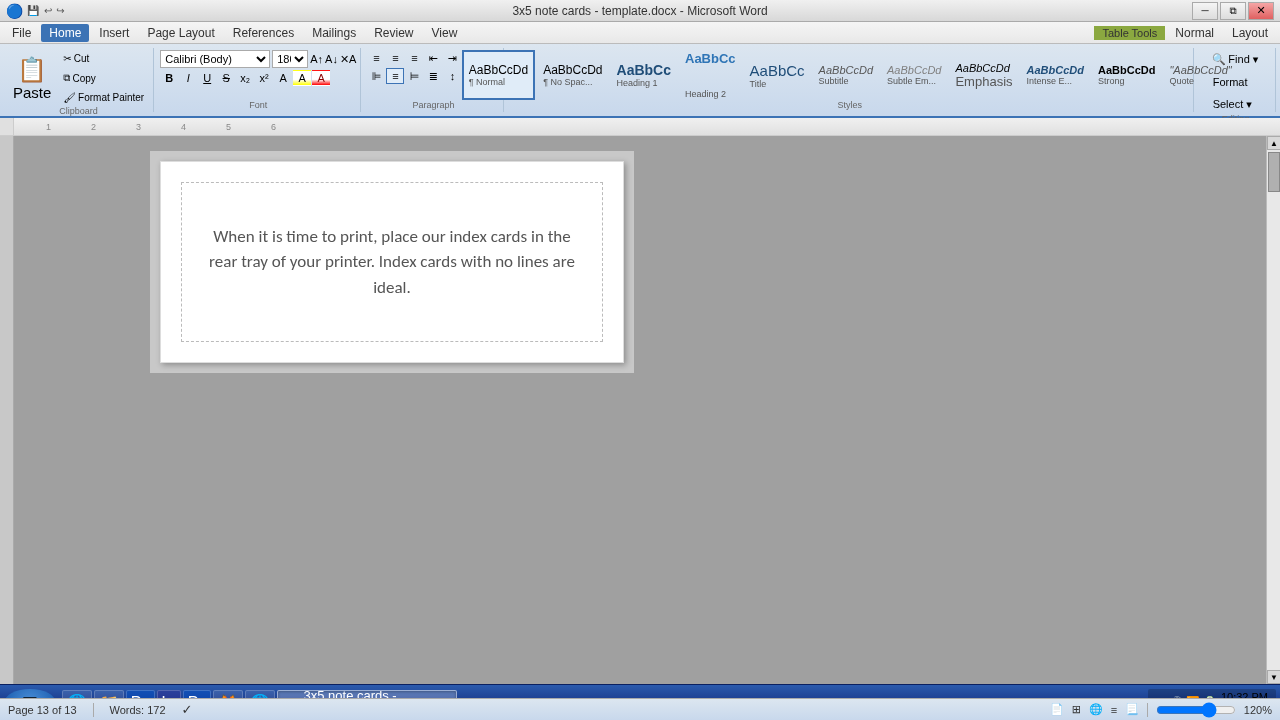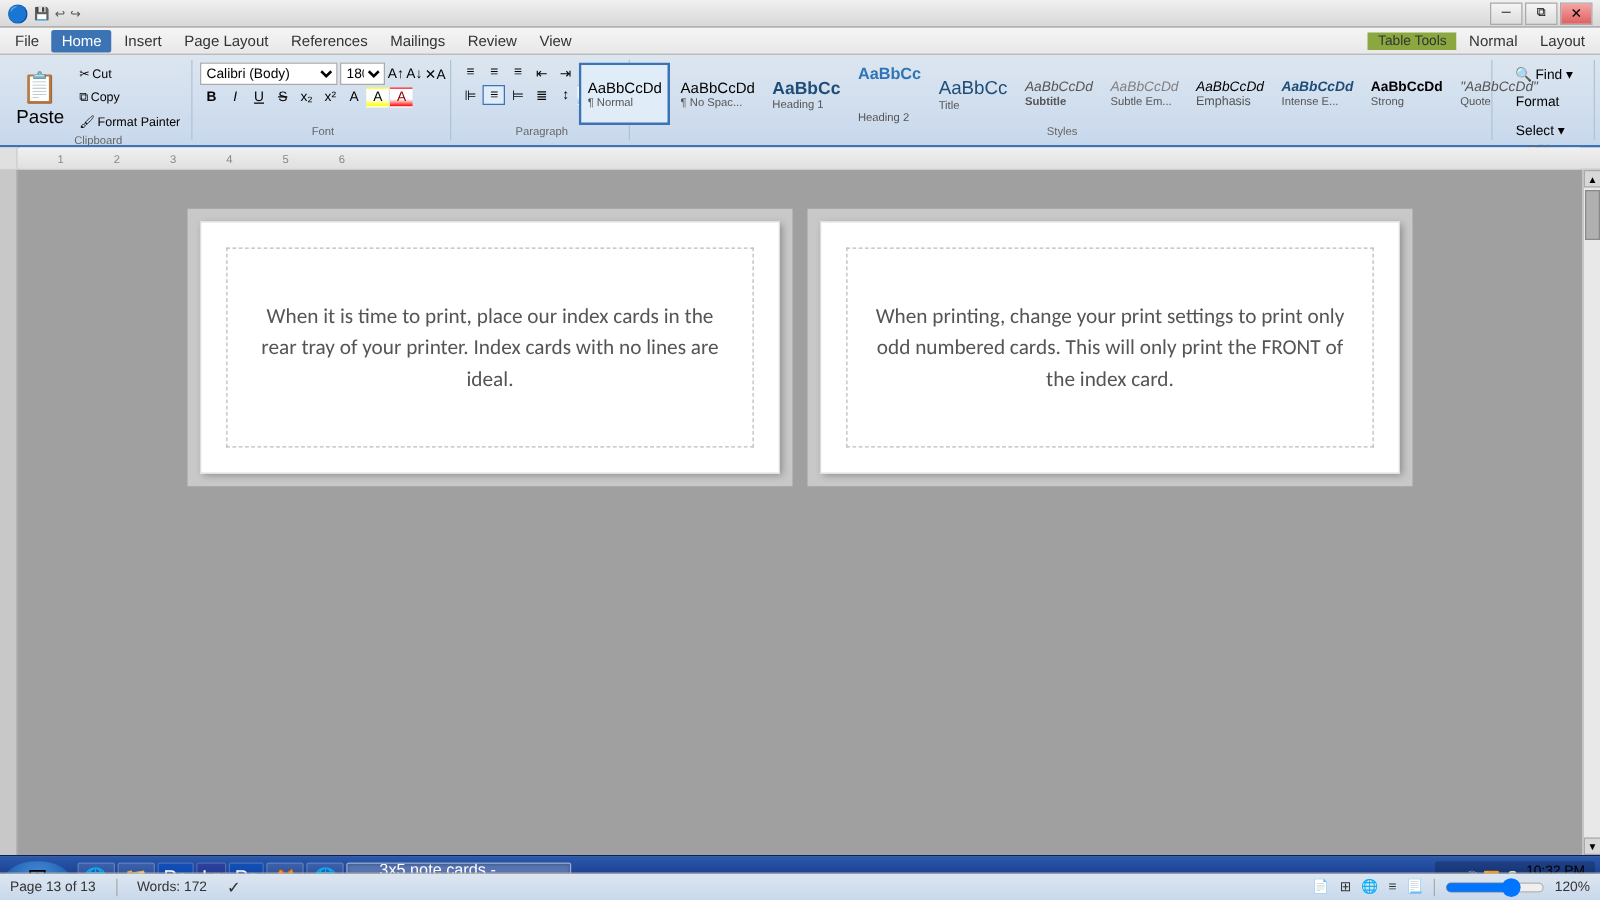--- a/index.html
+++ b/index.html
@@ -300,20 +300,21 @@
 
 <div class="main-layout">
 
   <div class="title-bar" style="position:relative;">
     <div class="title-bar-left">
       <span style="font-size:14px;">🔵</span>
       <span style="font-size:10px; color:#555;">💾</span>
       <span style="font-size:10px; color:#555;">↩</span>
       <span style="font-size:10px; color:#555;">↪</span>
     </div>
+    <span class="title-bar-title" style="font-size:12px; color:#333;">3x5 note cards - template.docx - Microsoft Word</span>
     <div class="title-bar-controls">
       <div class="title-btn" style="font-size:10px;">─</div>
       <div class="title-btn" style="font-size:10px;">⧉</div>
       <div class="title-btn close" style="font-size:11px;">✕</div>
     </div>
   </div>
 
   <div class="menu-bar">
     <div class="menu-item">File</div>
     <div class="menu-item active">Home</div>
@@ -427,33 +428,33 @@
           </div>
           <div class="style-chip">
             <div>
                 <div style="font-size:15px;color:#1f4d78;">AaBbCc</div>
                 <div style="font-size:9px;color:#555;">Title</div>
               </div>
           </div>
           <div class="style-chip">
             <div>
                 <div style="font-size:11px;color:#555;font-style:italic;">AaBbCcDd</div>
-                <div style="font-size:9px;color:#555;font-weight:bold;">Subtitle</div>
+                <div style="font-size:9px;color:#555;">Subtitle</div>
               </div>
           </div>
           <div class="style-chip">
             <div>
                 <div style="font-size:11px;color:#808080;font-style:italic;">AaBbCcDd</div>
                 <div style="font-size:9px;color:#555;">Subtle Em...</div>
               </div>
           </div>
           <div class="style-chip">
             <div>
                 <div style="font-size:11px;font-style:italic;">AaBbCcDd</div>
-                <div style="font-size:10px;color:#555;">Emphasis</div>
+                <div style="font-size:13px;color:#555;">Emphasis</div>
               </div>
           </div>
           <div class="style-chip">
             <div>
                 <div style="font-size:11px;color:#1f4d78;font-style:italic;font-weight:bold;">AaBbCcDd</div>
                 <div style="font-size:9px;color:#555;">Intense E...</div>
               </div>
           </div>
           <div class="style-chip">
             <div>
@@ -497,37 +498,30 @@
         <span>3</span>
         <span>4</span>
         <span>5</span>
         <span>6</span>
     </div>
   </div>
 
   <div class="doc-row">
     <div class="left-bar"></div>
     <div style="flex:1;background:#a0a0a0;overflow:auto;padding:15px 20px;">
-      <div style="display:grid;grid-template-columns:1fr 1fr;gap:12px;max-width:980px;margin:16px auto;">
+      <div style="display:grid;grid-template-columns:1fr 1fr;gap:12px;max-width:980px;margin:0 auto;">
 
         <div style="background:#c8c8c8;padding:10px;">
           <div class="index-card">
             <div class="card-inner">
               <p class="card-text">When it is time to print, place our index cards in the rear tray of your printer.  Index cards with no lines are ideal.</p>
             </div>
           </div>
         </div>
 
-        <div style="background:#c8c8c8;padding:10px;">
-          <div class="index-card">
-            <div class="card-inner">
-              <p class="card-text">When printing, change your print settings to print only odd numbered cards.  This will only print the FRONT of the index card.</p>
-            </div>
-          </div>
-        </div>
 
 
         <div style="background:#a0a0a0;">
         </div>
       </div>
     </div>
     <div class="right-scrollbar">
       <div class="scrollbar-arrow">▲</div>
       <div style="flex:1;position:relative;">
         <div class="scrollbar-thumb"></div>

